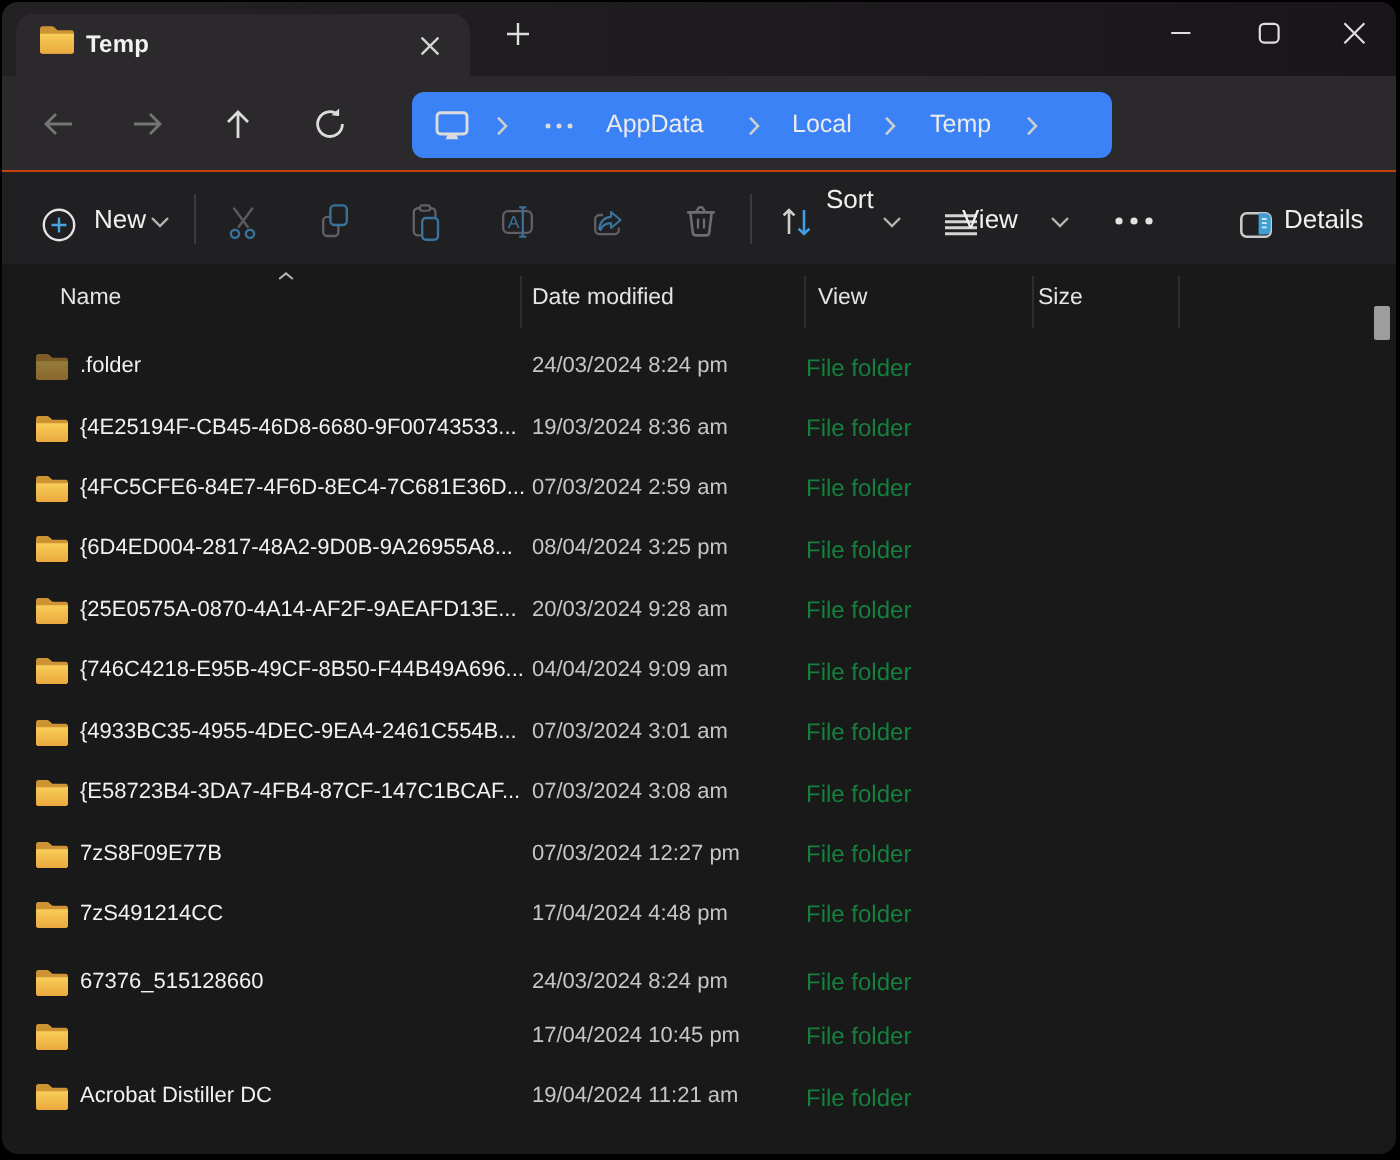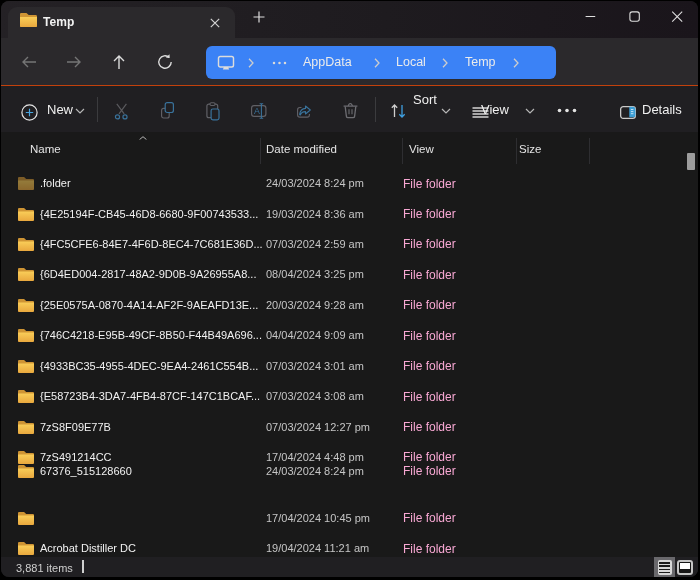--- a/index.html
+++ b/index.html
@@ -23,21 +23,21 @@
 .tsep{position:absolute;top:11px;width:1px;height:25px;background:#3b3b3e}
 .tlabel{position:absolute;font-size:13px;color:#f0f0f0;top:15px}
 #list{position:absolute;left:0;right:0;top:131px;bottom:20px;background:#191919}
 .hsep{position:absolute;top:6px;width:1px;height:26px;background:#2e2e31}
 .htxt{position:absolute;top:11px;font-size:11.5px;color:#e4e4e4}
 .row{position:absolute;left:0;width:100%;height:30px}
 .row .fico{position:absolute;left:17px;top:8.5px}
 .row .nm{position:absolute;left:39px;top:8.5px;font-size:11px;color:#f1f1f1;white-space:nowrap}
 
 .row .dt{position:absolute;left:265px;top:8.5px;font-size:11px;color:#c6c6c6;white-space:nowrap}
-.row .ty{position:absolute;left:402px;top:8px;font-size:12px;color:#f9a8d4}
+.row .ty{position:absolute;left:402px;top:8px;font-size:12px;color:#15803d}
 #sbthumb{position:absolute;right:3px;top:21px;width:8px;height:17px;background:#9d9d9d;border-radius:1px}
 #status{position:absolute;left:0;right:0;bottom:0;height:20px;background:#201f22}
 #status .si{position:absolute;left:15px;top:4.5px;font-size:11px;color:#cfcfcf}
 #status .cursor{position:absolute;left:81px;top:3px;width:1.5px;height:13px;background:#cfcfcf}
 #vbtn1{position:absolute;right:23px;bottom:0;width:21px;height:20px;background:#69686c}
 #vbtn1 .p{position:absolute;left:3.5px;top:2.5px;width:14px;height:15px;background:#d8d8d8;border-radius:2px}
 #vbtn1 .l{position:absolute;left:5.2px;width:10.6px;height:1.4px;background:#1c1c1c}
 #vbtn2{position:absolute;right:5px;bottom:2.5px;width:16px;height:15px;border:2px solid #c6c6c6;border-radius:3px;background:#171717}
 #vbtn2 .p{position:absolute;left:1.2px;top:1.2px;width:9.6px;height:6.6px;background:#fff}
 </style></head><body>
@@ -291,21 +291,21 @@
       </div>
 <div class="row" style="top:310.4px">
         <svg class="fico" width="16" height="13" viewBox="0 0 16 13">
           <path fill="#CE9434" d="M1.2 0h4.3c.4 0 .8.16 1.1.44L8.2 1.9H14.8c.66 0 1.2.54 1.2 1.2V11.8c0 .66-.54 1.2-1.2 1.2H1.2C.54 13 0 12.46 0 11.8V1.2C0 .54.54 0 1.2 0z"></path>
           <path fill="url(#fg)" d="M0 3.6h16v8.2c0 .66-.54 1.2-1.2 1.2H1.2C.54 13 0 12.46 0 11.8V3.6z"></path>
         </svg>
         <div class="nm">7zS491214CC</div>
         <div class="dt">17/04/2024 4:48 pm</div>
         <div class="ty">File folder</div>
       </div>
-<div class="row" style="top:324px">
+<div class="row" style="top:344px">
         <svg class="fico" width="16" height="13" viewBox="0 0 16 13">
           <path fill="#CE9434" d="M1.2 0h4.3c.4 0 .8.16 1.1.44L8.2 1.9H14.8c.66 0 1.2.54 1.2 1.2V11.8c0 .66-.54 1.2-1.2 1.2H1.2C.54 13 0 12.46 0 11.8V1.2C0 .54.54 0 1.2 0z"></path>
           <path fill="url(#fg)" d="M0 3.6h16v8.2c0 .66-.54 1.2-1.2 1.2H1.2C.54 13 0 12.46 0 11.8V3.6z"></path>
         </svg>
         <div class="nm">67376_515128660</div>
         <div class="dt">24/03/2024 8:24 pm</div>
         <div class="ty">File folder</div>
       </div>
 <div class="row" style="top:371.2px">
         <svg class="fico" width="16" height="13" viewBox="0 0 16 13">
@@ -320,28 +320,14 @@
           <path fill="#CE9434" d="M1.2 0h4.3c.4 0 .8.16 1.1.44L8.2 1.9H14.8c.66 0 1.2.54 1.2 1.2V11.8c0 .66-.54 1.2-1.2 1.2H1.2C.54 13 0 12.46 0 11.8V1.2C0 .54.54 0 1.2 0z"></path>
           <path fill="url(#fg)" d="M0 3.6h16v8.2c0 .66-.54 1.2-1.2 1.2H1.2C.54 13 0 12.46 0 11.8V3.6z"></path>
         </svg>
         <div class="nm">Acrobat Distiller DC</div>
         <div class="dt">19/04/2024 11:21 am</div>
         <div class="ty">File folder</div>
       </div>
  <div id="sbthumb"></div>
 </div>
 
-<div id="status">
- <div class="si">3,881 items</div>
- <div class="cursor"></div>
- <div id="vbtn1">
-        <div class="p"></div>
-        <div class="l" style="top:5.2px"></div>
-        <div class="l" style="top:8.4px"></div>
-        <div class="l" style="top:11.6px"></div>
-        <div class="l" style="top:14.8px"></div>
-      </div>
- <div id="vbtn2">
-        <div class="p"></div>
-      </div>
-</div>
 
 </div>
 
 </body></html>

